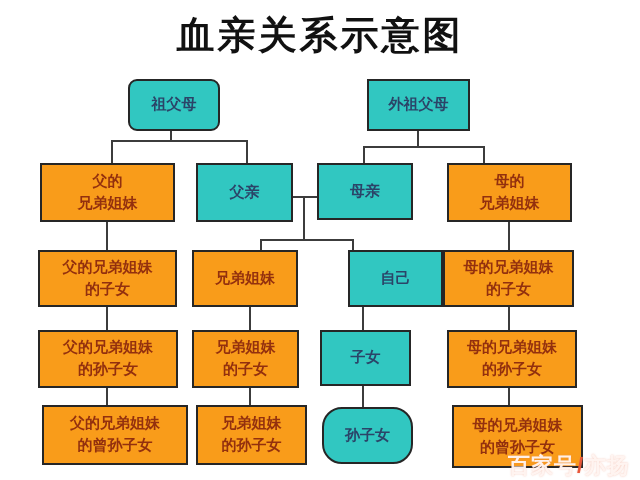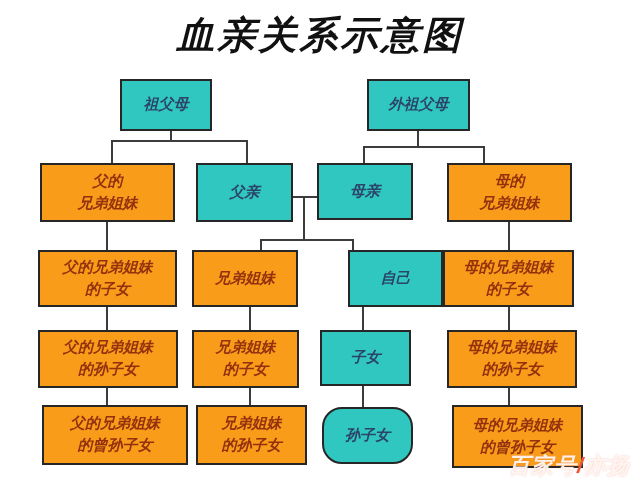--- a/index.html
+++ b/index.html
@@ -9,21 +9,21 @@
     --teal-text:#2B4468;
     --line:#3C3C3C;
     --border:#262626;
     --title:#111111;
   }
   html,body{margin:0;padding:0;}
   body{
     width:640px;height:480px;background:#ffffff;overflow:hidden;position:relative;
     font-family:"Liberation Serif","DejaVu Serif",serif;
   }
-  .stage{position:absolute;left:0;top:0;width:640px;height:480px;font-style:italic;}
+  .stage{position:absolute;left:0;top:0;width:640px;height:480px;}
   .title{
     position:absolute;left:0;top:10px;width:640px;text-align:center;
     font-size:38px;font-weight:600;letter-spacing:3px;color:var(--title);margin:0;
   }
   .node{
     position:absolute;box-sizing:border-box;border:2px solid var(--border);
     display:flex;align-items:center;justify-content:center;text-align:center;
     font-size:15px;line-height:1.45;white-space:pre-line;font-weight:600;
   }
   .node.teal{background:var(--teal);color:var(--teal-text);}
@@ -37,21 +37,21 @@
   }
   .watermark .slash{color:#E8573A;}
 </style>
 </head>
 <body>
 
 <div class="stage">
 
   <h1 class="title">血亲关系示意图</h1>
 
-  <div class="node teal" style="left:120px;top:79px;width:92px;height:52px;">祖父母</div>
+  <div class="node teal" style="left:128px;top:79px;width:92px;height:52px;border-radius:9px;">祖父母</div>
   <div class="node teal" style="left:367px;top:79px;width:103px;height:52px;">外祖父母</div>
 
   <div class="node orange" style="left:40px;top:163px;width:135px;height:59px;">父的
 兄弟姐妹</div>
   <div class="node teal" style="left:196px;top:163px;width:97px;height:59px;">父亲</div>
   <div class="node teal" style="left:317px;top:163px;width:96px;height:57px;">母亲</div>
   <div class="node orange" style="left:447px;top:163px;width:125px;height:59px;">母的
 兄弟姐妹</div>
 
   <div class="node orange" style="left:38px;top:250px;width:139px;height:57px;">父的兄弟姐妹

